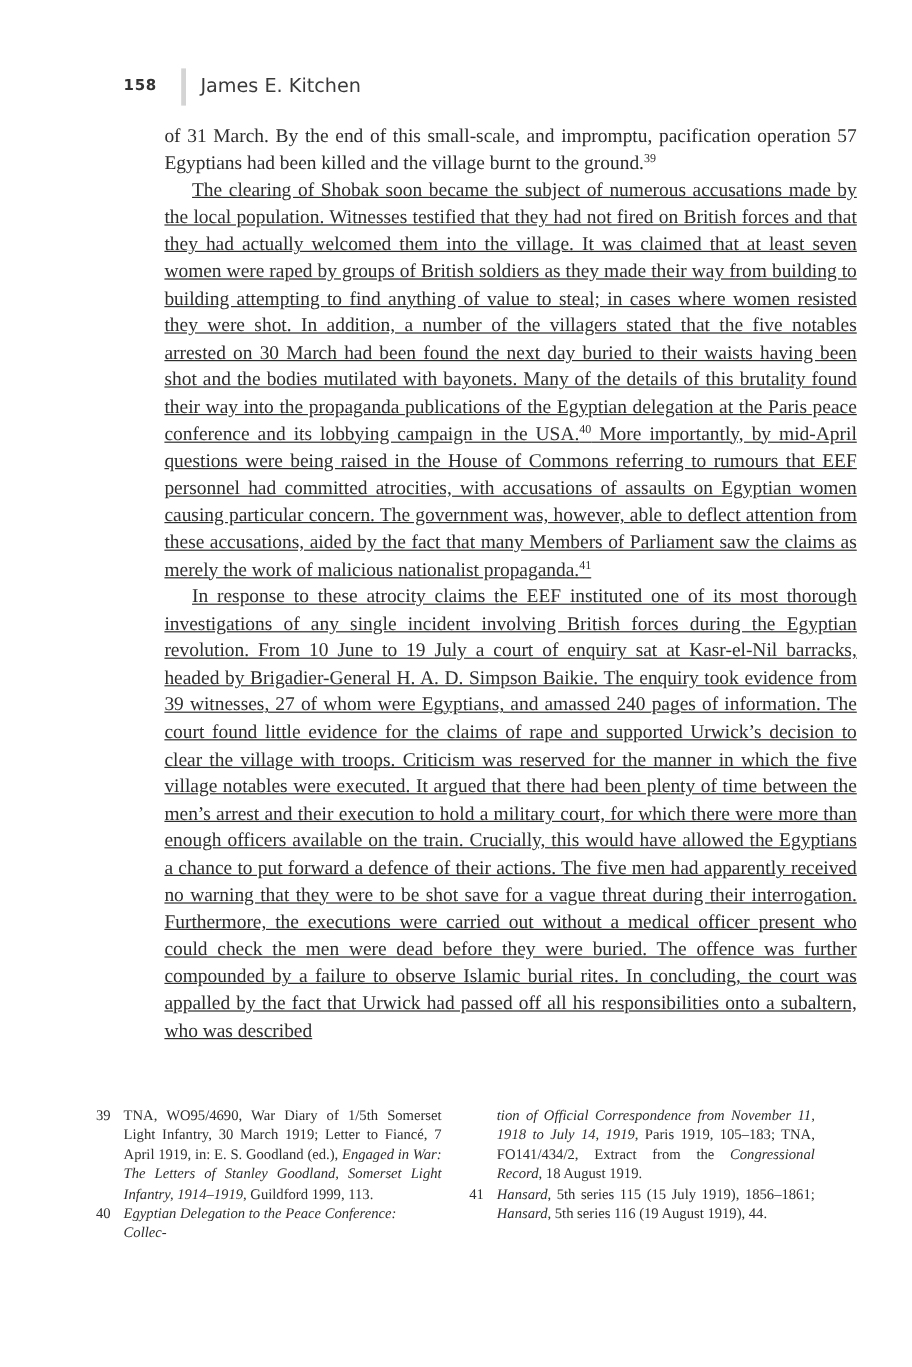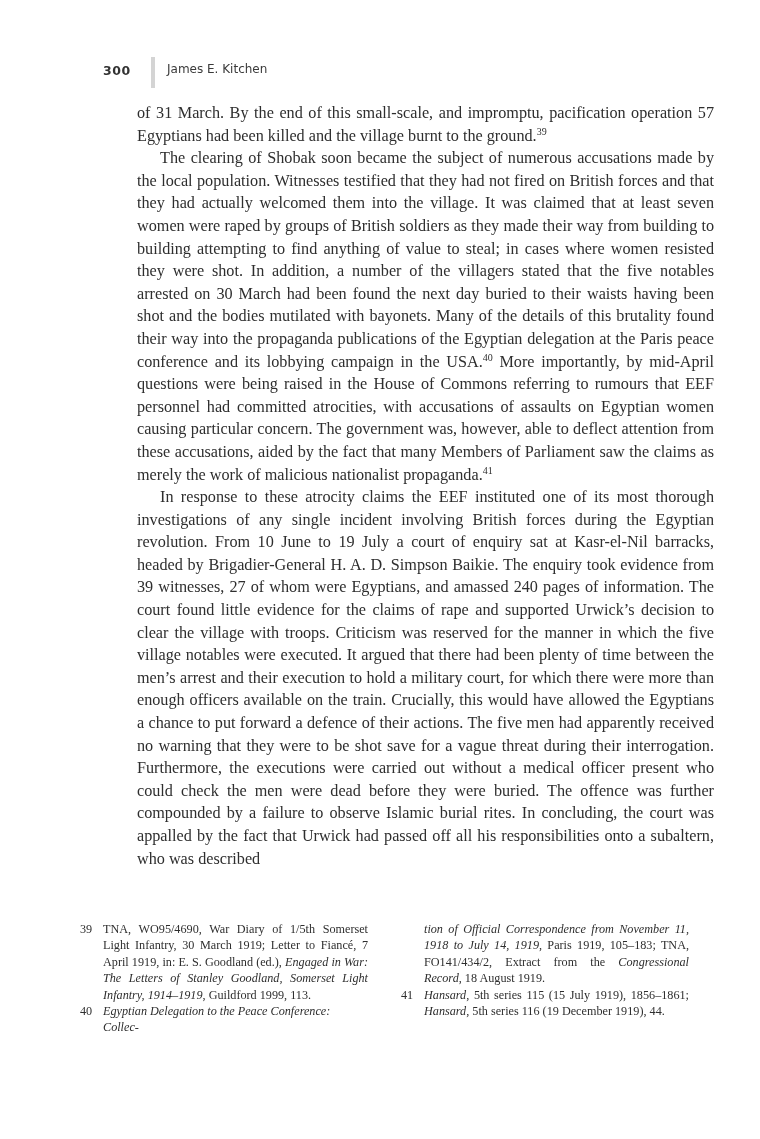--- a/index.html
+++ b/index.html
@@ -1,41 +1,41 @@
 <!DOCTYPE html>
 <html><head>
 <meta charset="utf-8">
 <style>
   html, body { margin: 0; padding: 0; background: #ffffff; }
   body { width: 760px; height: 1139px; position: relative; overflow: hidden; }
   .page { position: absolute; left: 0; top: 0; width: 760px; height: 1139px; background: #fff; }
   .running-head { position: absolute; top: 60px; left: 103px; height: 30px; font-family: "DejaVu Sans", sans-serif; color: #3a3a3a; }
   .folio { position: absolute; left: 0; top: 3px; font-size: 12.5px; font-weight: bold; letter-spacing: 0.5px; color: #333; }
   .rule { position: absolute; left: 48px; top: -3px; width: 4px; height: 31px; background: #d4d4d4; }
-  .author { position: absolute; left: 64px; top: 2px; font-size: 12px; white-space: nowrap; color: #3a3a3a; }
+  .author { position: absolute; left: 64px; top: 2px; font-size: 16px; white-space: nowrap; color: #3a3a3a; }
   .body-text { position: absolute; left: 103px; top: 102px; width: 577px; font-family: "Liberation Serif", "DejaVu Serif", serif; font-size: 16.2px; line-height: 22.6px; color: #2e2e2e; text-align: justify; hyphens: manual; margin-left: 34px; }
   .body-text p { margin: 0; }
-  .body-text p.indent { text-indent: 23px; }
+  .body-text p.indent { text-indent: 23px; text-decoration: underline; }
   sup { font-size: 10px; line-height: 0; vertical-align: 6px; }
   .footnotes { position: absolute; top: 921px; left: 78px; width: 605px; font-family: "Liberation Serif", "DejaVu Serif", serif; font-size: 12.2px; line-height: 16.4px; color: #2e2e2e; }
   .fn-col { position: absolute; top: 0; width: 290px; }
   .fn-col.left { left: 0; }
-  .fn-col.right { left: 321px; }
+  .fn-col.right { left: 311px; }
   .fn { position: relative; padding-left: 25px; text-align: justify; }
   .fn .num { position: absolute; left: 2px; top: 0; font-family: "Liberation Serif", serif; color: #2e2e2e; }
   .fn.cont { padding-left: 25px; }
   i { font-style: italic; }
 </style>
 </head>
 <body>
 
 <div class="page">
 
   <div class="running-head">
-    <span class="folio">300</span>
+    <span class="folio">158</span>
     <span class="rule"></span>
     <span class="author">James E. Kitchen</span>
   </div>
 
   <div class="body-text">
     <p><span>of 31 March. By the end of this small-scale, and impromptu, pacification operation 57 Egyptians had been killed and the village burnt to the ground.</span><sup>39</sup></p>
     <p class="indent"><span>The clearing of Shobak soon became the subject of numerous accusations made by the local population. Witnesses testified that they had not fired on British forces and that they had actually welcomed them into the village. It was claimed that at least seven women were raped by groups of British soldiers as they made their way from building to building attempting to find anything of value to steal; in cases where women resisted they were shot. In addition, a number of the villagers stated that the five notables arrested on 30 March had been found the next day buried to their waists having been shot and the bodies mutilated with bayonets. Many of the details of this brutality found their way into the propaganda publications of the Egyptian delegation at the Paris peace conference and its lobbying campaign in the USA.</span><sup>40</sup><span> More importantly, by mid-April questions were being raised in the House of Commons referring to rumours that EEF personnel had committed atrocities, with accusations of assaults on Egyptian women causing particular concern. The government was, however, able to deflect attention from these accusations, aided by the fact that many Members of Parliament saw the claims as merely the work of malicious nationalist propaganda.</span><sup>41</sup></p>
     <p class="indent"><span>In response to these atrocity claims the EEF instituted one of its most thorough investigations of any single incident involving British forces during the Egyptian revolution. From 10 June to 19 July a court of enquiry sat at Kasr-el-Nil barracks, headed by Brigadier-General H. A. D. Simpson Baikie. The enquiry took evidence from 39 witnesses, 27 of whom were Egyptians, and amassed 240 pages of infor­mation. The court found little evidence for the claims of rape and supported Urwick’s decision to clear the village with troops. Criticism was reserved for the manner in which the five village notables were executed. It argued that there had been plenty of time between the men’s arrest and their execution to hold a military court, for which there were more than enough officers available on the train. Cru­cially, this would have allowed the Egyptians a chance to put forward a defence of their actions. The five men had apparently received no warning that they were to be shot save for a vague threat during their interrogation. Furthermore, the executions were carried out without a medical officer present who could check the men were dead before they were buried. The offence was further compounded by a failure to observe Islamic burial rites. In concluding, the court was appalled by the fact that Urwick had passed off all his responsibilities onto a subaltern, who was described</span></p>
   </div>
 
@@ -46,18 +46,18 @@
       </div>
       <div class="fn" style="text-align:left;">
         <span class="num">40</span><i>Egyptian Delegation to the Peace Conference: Collec-</i>
       </div>
     </div>
     <div class="fn-col right">
       <div class="fn cont">
         <i>tion of Official Correspondence from November 11, 1918 to July 14, 1919</i><span>, Paris 1919, 105–183; TNA, FO141/434/2, Extract from the </span><i>Congressional Record</i><span>, 18 August 1919.</span>
       </div>
       <div class="fn">
-        <span class="num">41</span><i>Hansard</i><span>, 5th series 115 (15 July 1919), 1856–1861; </span><i>Hansard</i><span>, 5th series 116 (19 December 1919), 44.</span>
+        <span class="num">41</span><i>Hansard</i><span>, 5th series 115 (15 July 1919), 1856–1861; </span><i>Hansard</i><span>, 5th series 116 (19 August 1919), 44.</span>
       </div>
     </div>
   </div>
 
 </div>
 
 </body></html>

